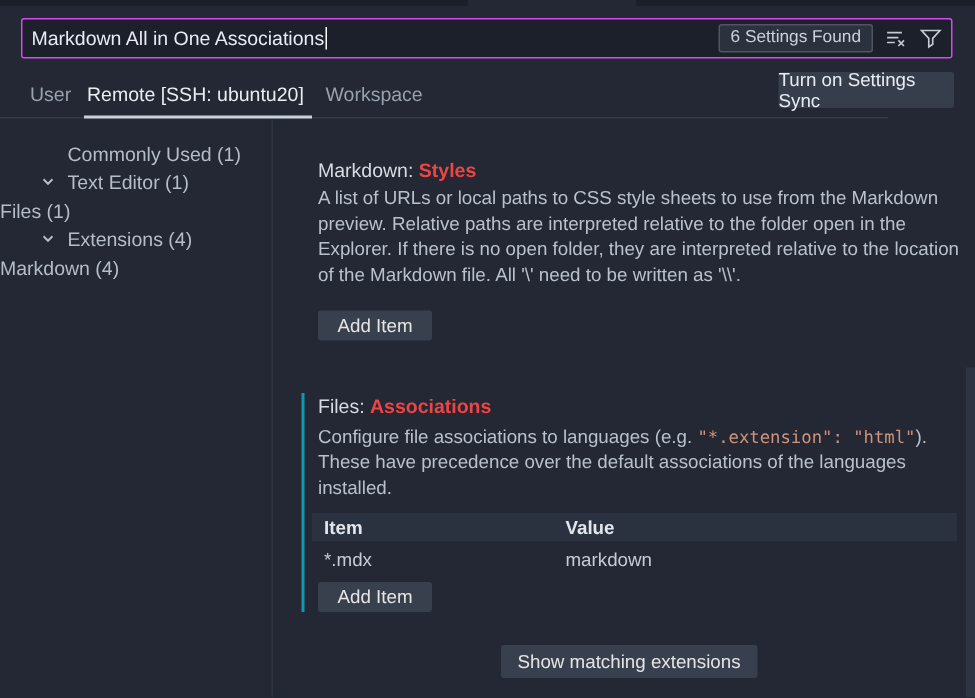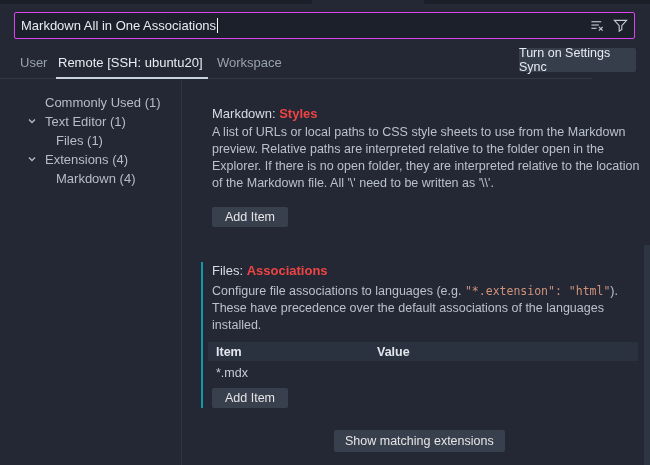--- a/index.html
+++ b/index.html
@@ -41,21 +41,21 @@
     position:absolute; left:519px; top:0px; width:117px; height:24px;
     background:#363d4b; color:#e8ecf2; font-size:12.5px; border-radius:2px;
     display:flex; align-items:center; justify-content:center; cursor:pointer;
   }
 
   
   .toc-row { position:absolute; left:0; width:181px; height:19px; line-height:19px; font-size:13px; color:#b5bdc8; cursor:pointer; }
   .toc-row .lbl { display:inline-block; }
   .toc-chevron { position:absolute; left:27px; top:4px; width:10px; height:10px; }
   .indent1 { padding-left:45px; }
-  .indent2 { padding-left:56px; }
+  .indent2 { }
 
   .v-sep { position:absolute; left:181px; top:80px; width:1px; height:385px; background:#2e3542; }
 
   
   .setting-title { position:absolute; left:212px; font-size:13px; line-height:16px; }
   .setting-title .cat { color:#d7dce4; font-weight:400; }
   .setting-title .lbl { color:#ef4444; font-weight:700; }
   .setting-desc { position:absolute; left:212px; width:436px; font-size:12.5px; line-height:17px; color:#b9c1cc; }
   .code-inline { font-family:"DejaVu Sans Mono", monospace; font-size:11.5px; color:#d0937a; }
   .btn {
@@ -85,20 +85,21 @@
 </head>
 <body>
 
 <div class="top-strip left"></div>
 <div class="top-strip right"></div>
 
 <div class="search-box">
   <span class="search-text">Markdown All in One Associations</span>
   <span class="caret"></span>
   <div class="search-right">
+    <span class="count-badge">6 Settings Found</span>
     <span class="sicon">
       <svg width="15" height="15" viewBox="0 0 16 16">
         <g stroke="#c3cad4" stroke-width="1.2" fill="none">
           <line x1="1.5" y1="4" x2="12" y2="4"></line>
           <line x1="1.5" y1="7.5" x2="9.5" y2="7.5"></line>
           <line x1="1.5" y1="11" x2="7" y2="11"></line>
           <line x1="9.5" y1="9.5" x2="13.5" y2="13.5"></line>
           <line x1="13.5" y1="9.5" x2="9.5" y2="13.5"></line>
         </g>
       </svg>
@@ -155,19 +156,20 @@
   <span>Configure file associations to languages (e.g. </span><span class="code-inline">"*.extension": "html"</span><span>). These have precedence over the default associations of the languages installed.</span>
 </div>
 
 <div class="assoc-table">
   <div class="t-row head">
     <span class="t-cell c1">Item</span>
     <span class="t-cell c2">Value</span>
   </div>
   <div class="t-row data">
     <span class="t-cell c1">*.mdx</span>
+    <span class="t-cell c2">markdown</span>
   </div>
 </div>
 <div class="btn abs" style="left:212px; top:388px">Add Item</div>
 
 <div class="btn footer-btn">Show matching extensions</div>
 
 <div class="scrollbar-thumb"></div>
 
 </body></html>

